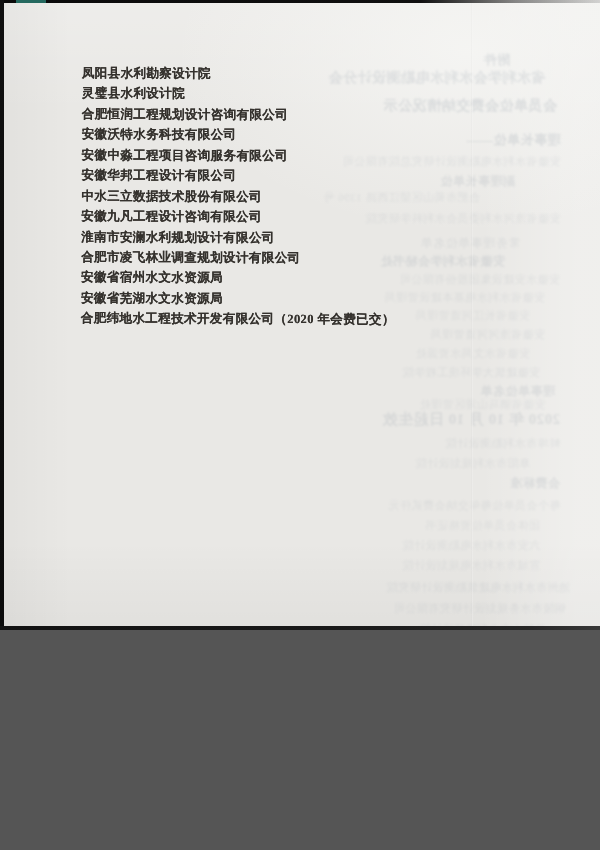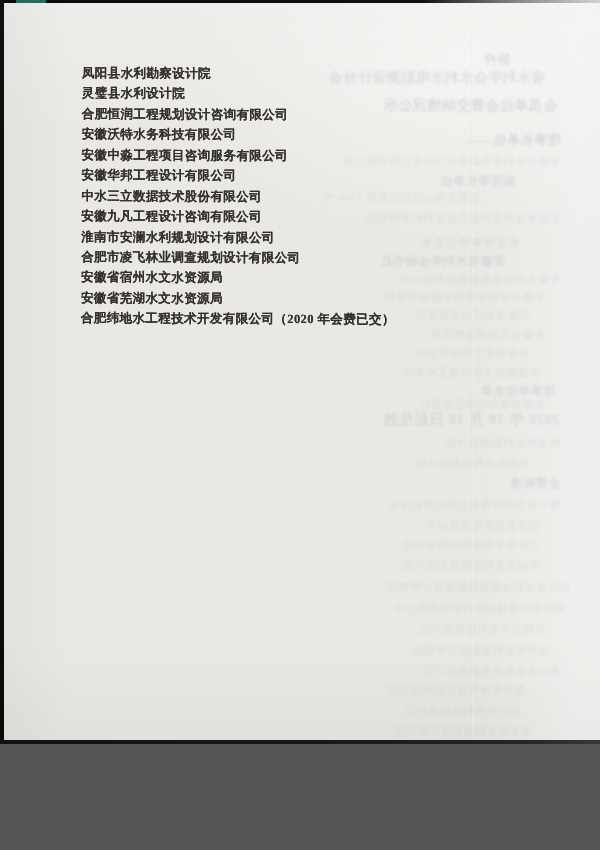--- a/index.html
+++ b/index.html
@@ -1,21 +1,21 @@
 <!DOCTYPE html>
 <html style="--paper: #e9e8e5; --ink: #34312d; --ghost: #7f8b99; --edge: #0d0d0d; --leak: #f2e962; --teal: #2a7a6e;"><head>
 <meta charset="utf-8">
 <style>
   :root{
     --paper:#e9e8e5; --ink:#34312d; --ghost:#7f8b99;
     --edge:#0d0d0d; --leak:#f2e962; --teal:#2a7a6e;
   }
   html,body{margin:0;padding:0;background:#555;}
   .scan{
-    position:relative; width:600px; height:744px; overflow:hidden;
+    position:relative; width:600px; height:630px; overflow:hidden;
     background-color:var(--paper);
     background-image:
       radial-gradient(ellipse 420px 260px at 78% 8%, rgba(246,246,244,0.85), rgba(246,246,244,0) 70%),
       linear-gradient(90deg, rgba(0,0,0,0.03), rgba(0,0,0,0) 12%, rgba(0,0,0,0) 80%, rgba(255,255,255,0.30) 96%),
       linear-gradient(180deg, rgba(255,255,255,0.22), rgba(0,0,0,0) 18%, rgba(0,0,0,0) 86%, rgba(0,0,0,0.035));
     font-family:"Liberation Serif","DejaVu Serif",serif;
   }
   .scan > div{position:absolute;}
 
   

